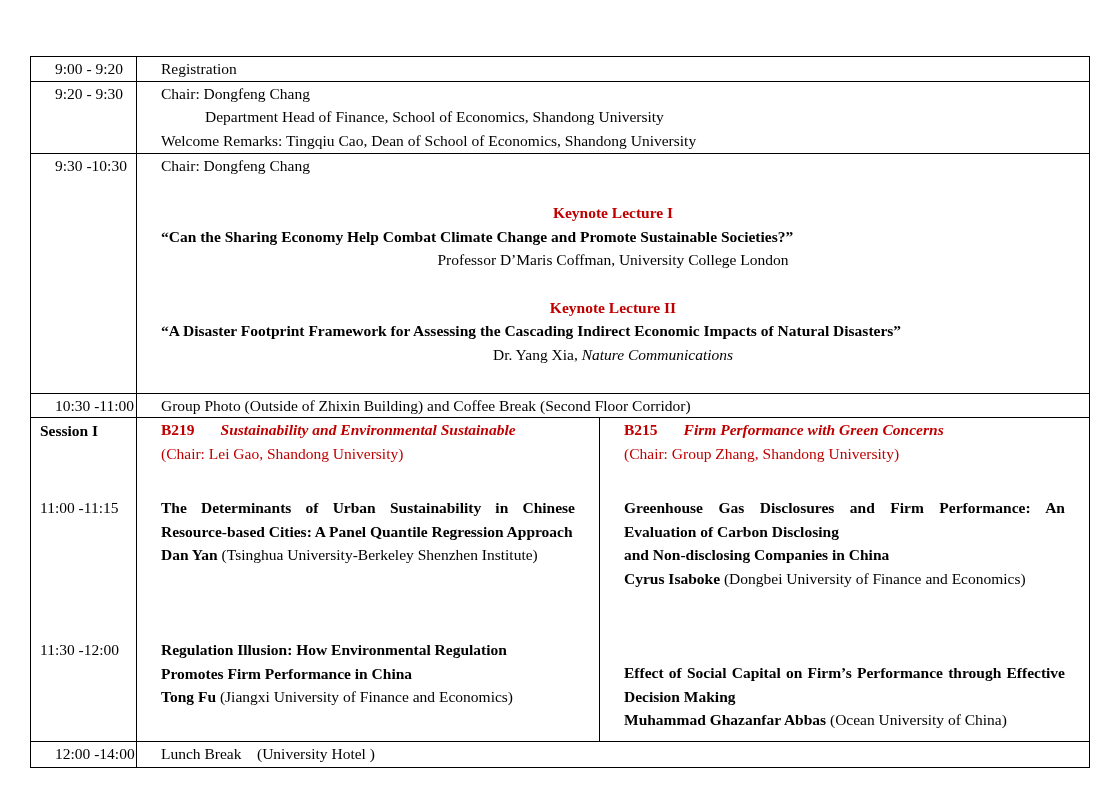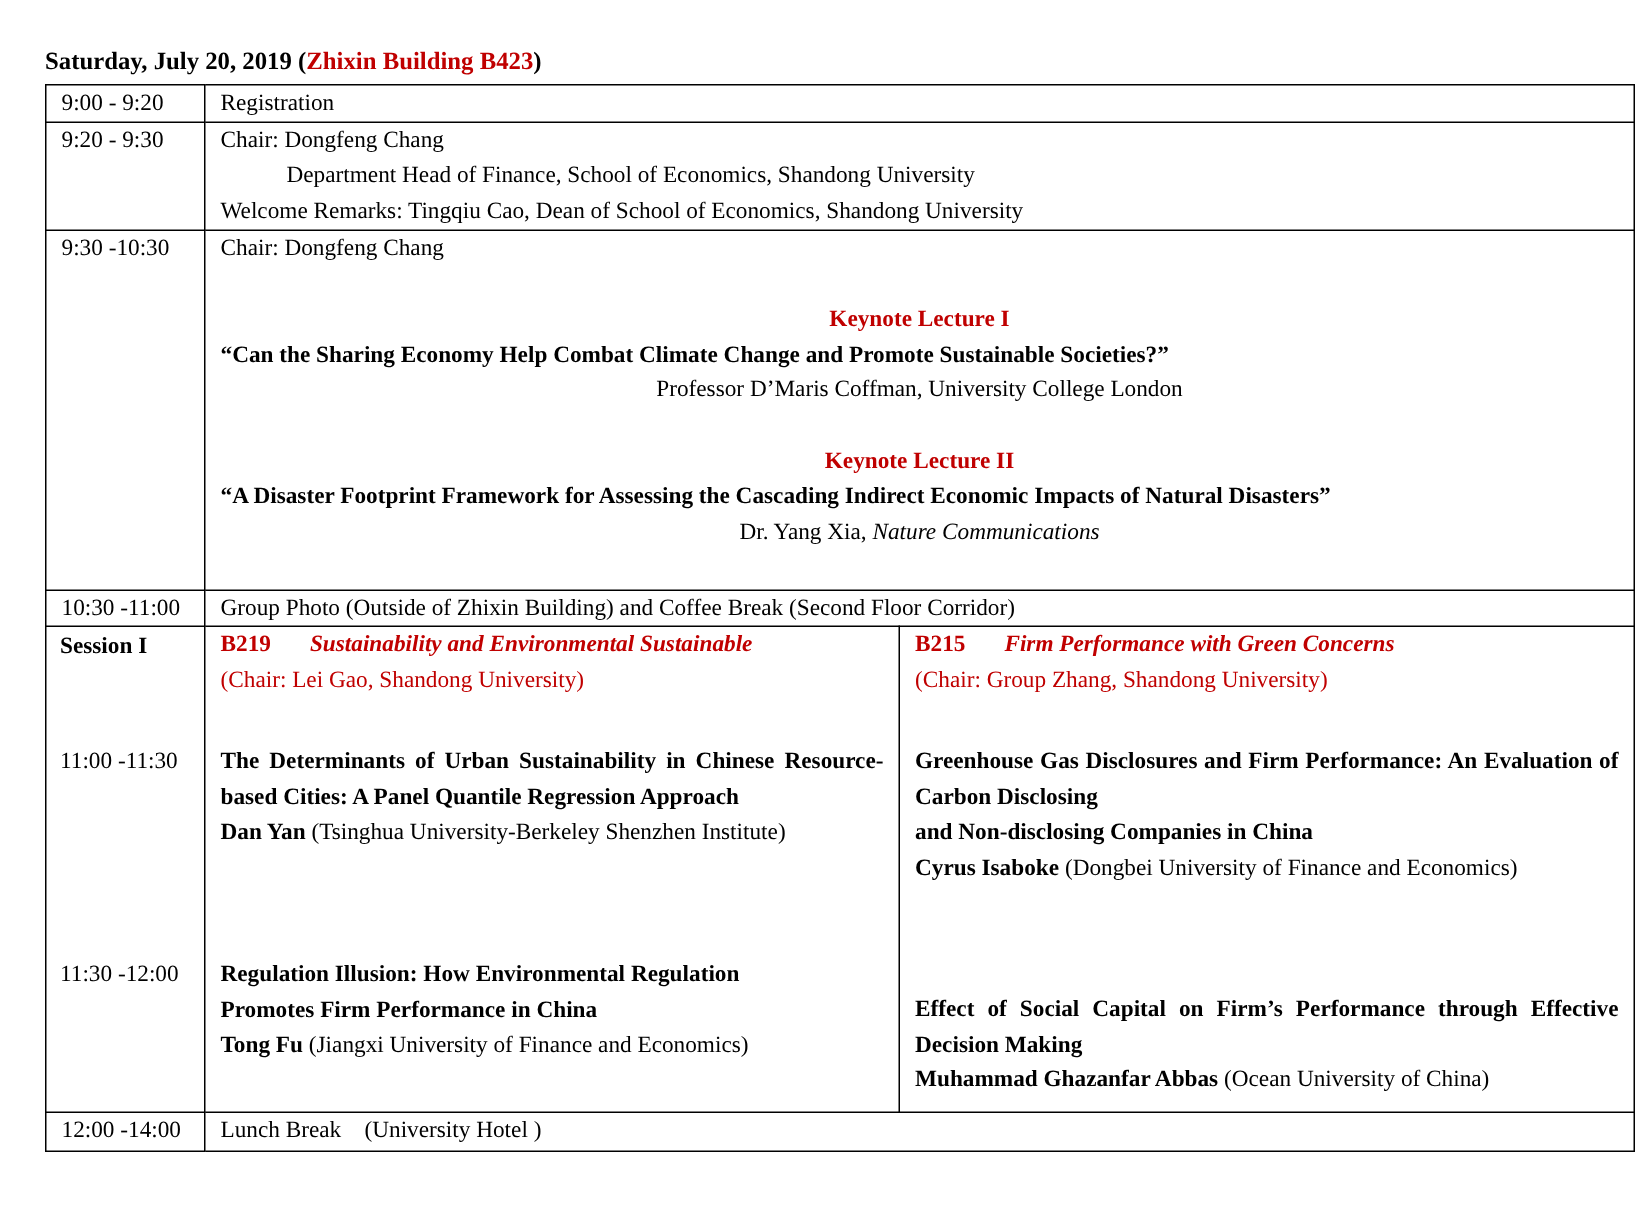--- a/index.html
+++ b/index.html
@@ -20,21 +20,21 @@
 
   table.schedule {
     position: absolute; left: 30px; top: 56px;
     width: 1059px;
     border-collapse: collapse;
     table-layout: fixed;
     font-size: 15.5px;
     line-height: 23.5px;
   }
   table.schedule, table.schedule td { border: 1.6px solid #000; }
-  td { vertical-align: top; padding: 0 10px; }
+  td { vertical-align: top; padding: 0 24px; }
   td.time { white-space: nowrap; }
 
   .indent { padding-left: 44px; }
   .red { color: #c00000; }
   .italic { font-style: italic; }
   .justify { text-align: justify; }
   .prewrap { white-space: pre-wrap; }
 
   .keynote-block { margin-top: 24px; }
   .keynote-heading { font-weight: bold; color: #c00000; text-align: center; }
@@ -55,23 +55,20 @@
   .slot1 { height: 142px; }
   .paper-title { font-weight: bold; }
   .speaker-line .name { font-weight: bold; }
   .slot2-right-pad { padding-top: 23px; }
 </style>
 </head>
 <body>
 
 <div class="page">
 
-  <div class="doc-title">
-    <span>Saturday, July 20, 2019 (</span><span class="red">Zhixin Building B423</span><span>)</span>
-  </div>
 
   <table class="schedule">
     <colgroup>
       <col style="width:106px">
       <col style="width:463px">
       <col style="width:490px">
     </colgroup>
 
     <tbody>
         <tr style="height:23px;">
@@ -108,21 +105,21 @@
     </tr>
 
     <tr style="height:24px;">
       <td class="time">10:30 -11:00</td>
       <td colspan="2">Group Photo (Outside of Zhixin Building) and Coffee Break (Second Floor Corridor)</td>
     </tr>
 
     <tr style="height:324px;">
       <td class="time session-time">
         <div class="session-label">Session I</div>
-        <div class="slot1-time">11:00 -11:30</div>
+        <div class="slot1-time">11:00 -11:15</div>
         <div class="slot2-time">11:30 -12:00</div>
       </td>
 
       <td>
         <div class="session-header">
           <div>
             <span class="session-room">B219</span><span class="session-title">Sustainability and Environmental Sustainable</span>
           </div>
           <div class="session-chair">(Chair: Lei Gao, Shandong University)</div>
         </div>

